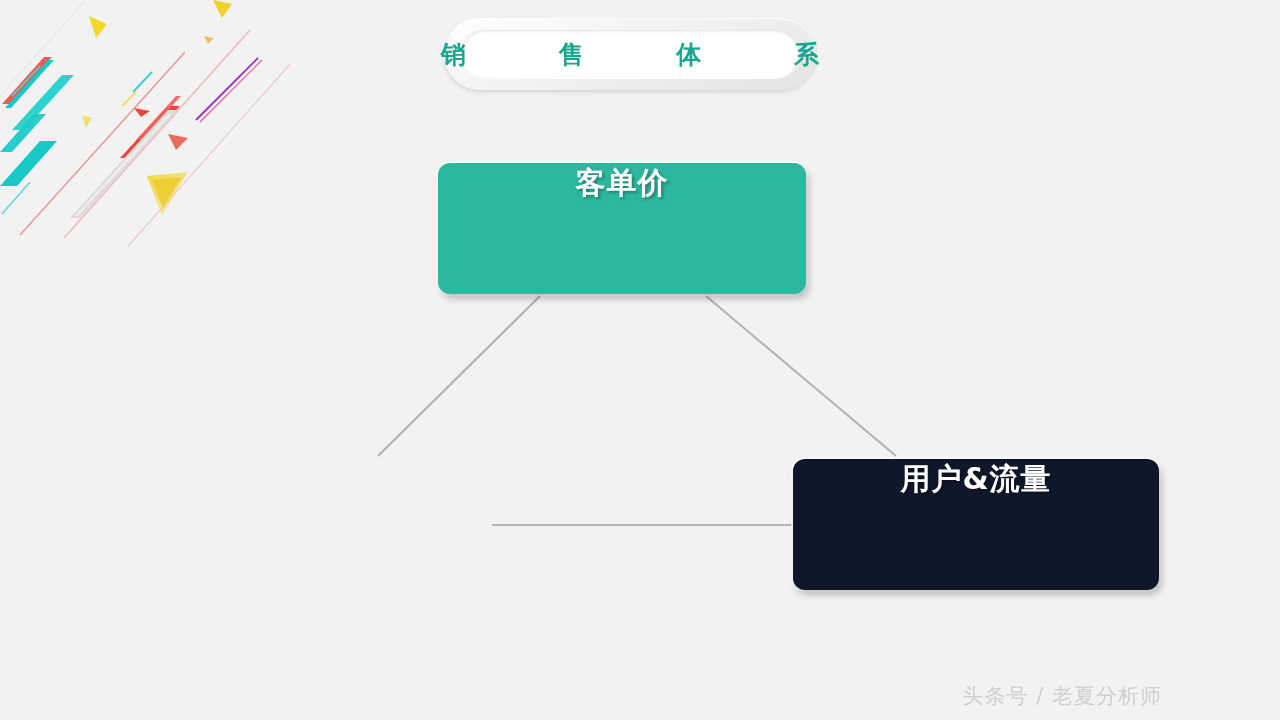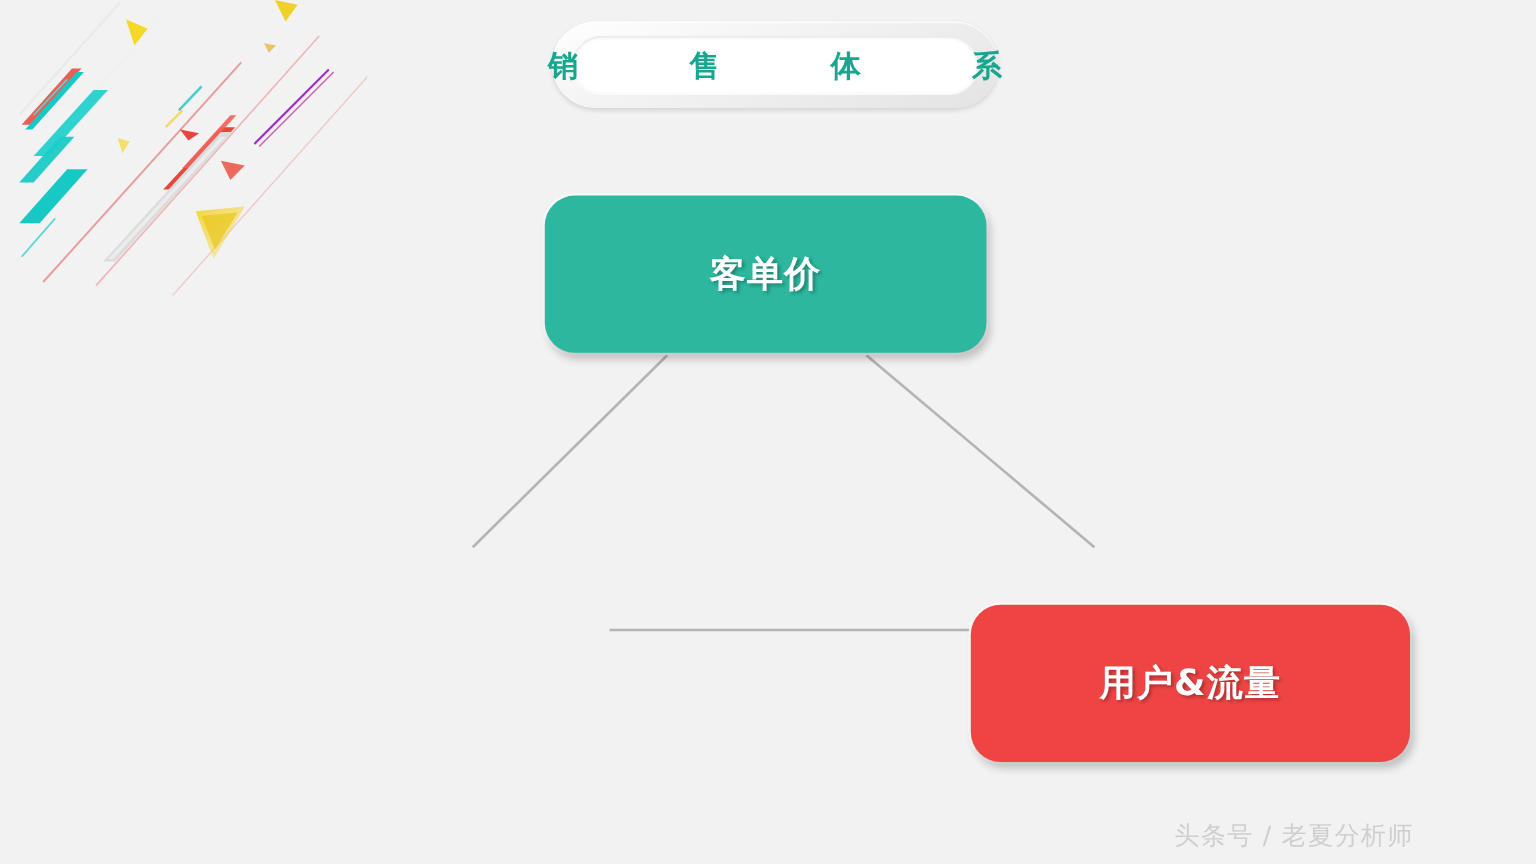--- a/index.html
+++ b/index.html
@@ -10,21 +10,21 @@
     width: 1280px;
     height: 720px;
     background: #f2f2f2;
     font-family: "Liberation Sans", "DejaVu Sans", sans-serif;
     overflow: hidden;
     position: relative;
   }
 
   #slide {
     position: absolute;
-    left: 16px; top: 0;
+    left: 0; top: 0;
     width: 1180px;
     height: 720px;
     background: #f2f2f2;
     overflow: hidden;
   }
 
   
   #decor {
     position: absolute;
     left: 0; top: 0;
@@ -76,23 +76,22 @@
     position: absolute;
     left: 0; top: 0;
     width: 1280px;
     height: 720px;
     pointer-events: none;
   }
 
   
   .node {
     position: absolute;
-    border-radius: 25px;
+    border-radius: 12px;
     display: flex;
-    align-items: center;
     justify-content: center;
     box-shadow: 3px 5px 7px rgba(0,0,0,0.22),
                 0 0 0 2px rgba(255,255,255,0.65);
   }
   .node-label {
     color: #ffffff;
     font-size: 30px;
     font-weight: bold;
     letter-spacing: 1px;
     text-shadow: 2px 2px 3px rgba(0,0,0,0.30);
@@ -192,19 +191,19 @@
     <line x1="540" y1="296" x2="378" y2="456" stroke="#b4b4b4" stroke-width="2.2"></line>
     <line x1="706" y1="296" x2="896" y2="456" stroke="#b4b4b4" stroke-width="2.2"></line>
     <line x1="492" y1="525" x2="792" y2="525" stroke="#b4b4b4" stroke-width="2.2"></line>
   </svg>
 
   <div class="node" id="node-top" style="background:#2cb79e;">
     <span class="node-label">客单价</span>
   </div>
 
 
-  <div class="node" id="node-right" style="background:#ef4444;margin-top:45px;">
+  <div class="node" id="node-right" style="background:#0f172a;">
     <span class="node-label">用户&amp;流量</span>
   </div>
 
   <div id="watermark">头条号 / 老夏分析师</div>
 
 </div>
 
 </body></html>

